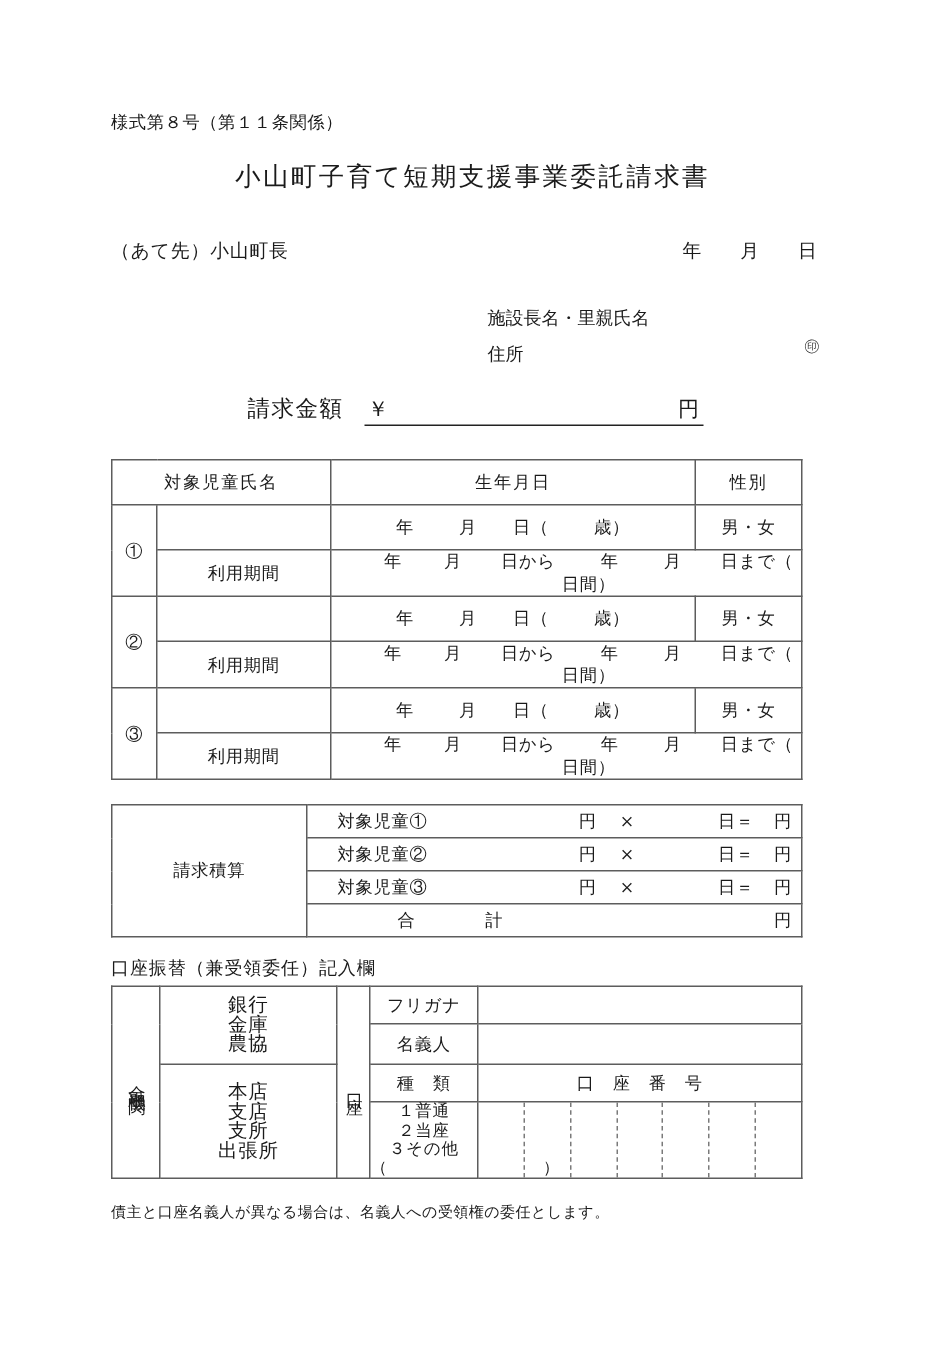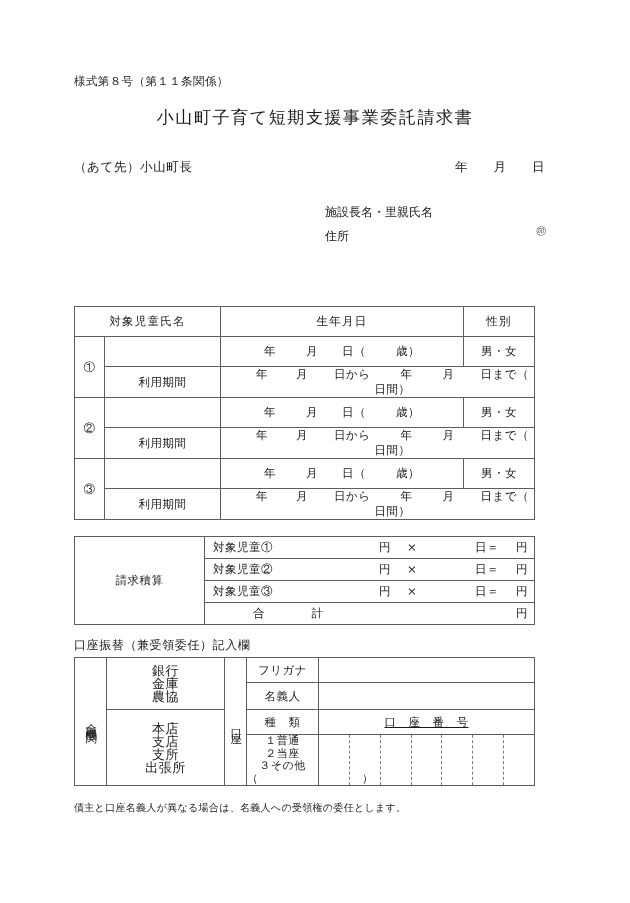--- a/index.html
+++ b/index.html
@@ -127,21 +127,21 @@
   .cell-period .g4 { display: inline-block; width: 30px; }
   .cell-period .g5 { display: inline-block; width: 30px; }
   .cell-period .g6 { display: inline-block; width: 26px; }
   .label-period { letter-spacing: 1px; }
 
   
   #billing-table { left: 74px; top: 536px; width: 460px; }
   #billing-table td { height: 21px; }
   #billing-table td.calc {
     text-align: left;
-    padding-left: 8px;
+    padding-left: 20px;
     position: relative;
   }
   .calc-grid {
     display: flex;
     align-items: baseline;
     width: 100%;
   }
   .calc-name { width: 118px; text-align: left; }
   .calc-yen1 { width: 60px; text-align: right; }
   .calc-mult { width: 42px; text-align: center; }
@@ -182,21 +182,21 @@
   }
   .lbl-kind { letter-spacing: 5px; }
   .opt-list {
     text-align: left;
     padding-left: 7px;
     line-height: 12.5px;
     font-size: 11px;
   }
   .opt-paren { letter-spacing: 12px; }
   .dashed-b { border-bottom: 1px dashed #9a9a9a !important; }
-  .acct-label { letter-spacing: 6px; text-decoration: underline; }
+  .acct-label { letter-spacing: 6px; }
 
   .digit-row { display: flex; height: 100%; width: 100%; }
   .digit-cell {
     flex: 1;
     border-right: 1px dashed #7a7a7a;
     height: 100%;
   }
   .digit-cell:last-child { border-right: none; }
 
   .bank-note {
@@ -219,20 +219,27 @@
   <div class="date-line">
     <span>年</span><span class="gap"></span><span>月</span><span class="gap"></span><span>日</span>
   </div>
 
   <div class="applicant">
     <div>施設長名・里親氏名</div>
     <div>住所</div>
   </div>
   <div class="seal-mark">㊞</div>
 
+  <div class="amount-row">
+    <span class="amount-label">請求金額</span>
+    <span class="amount-box">
+      <span>￥</span>
+      <span>円</span>
+    </span>
+  </div>
 
   <table class="grid" id="children-table">
     <colgroup>
       <col style="width:30px">
       <col style="width:116px">
       <col style="width:243px">
       <col style="width:71px">
     </colgroup>
     <tbody>
       <tr>

